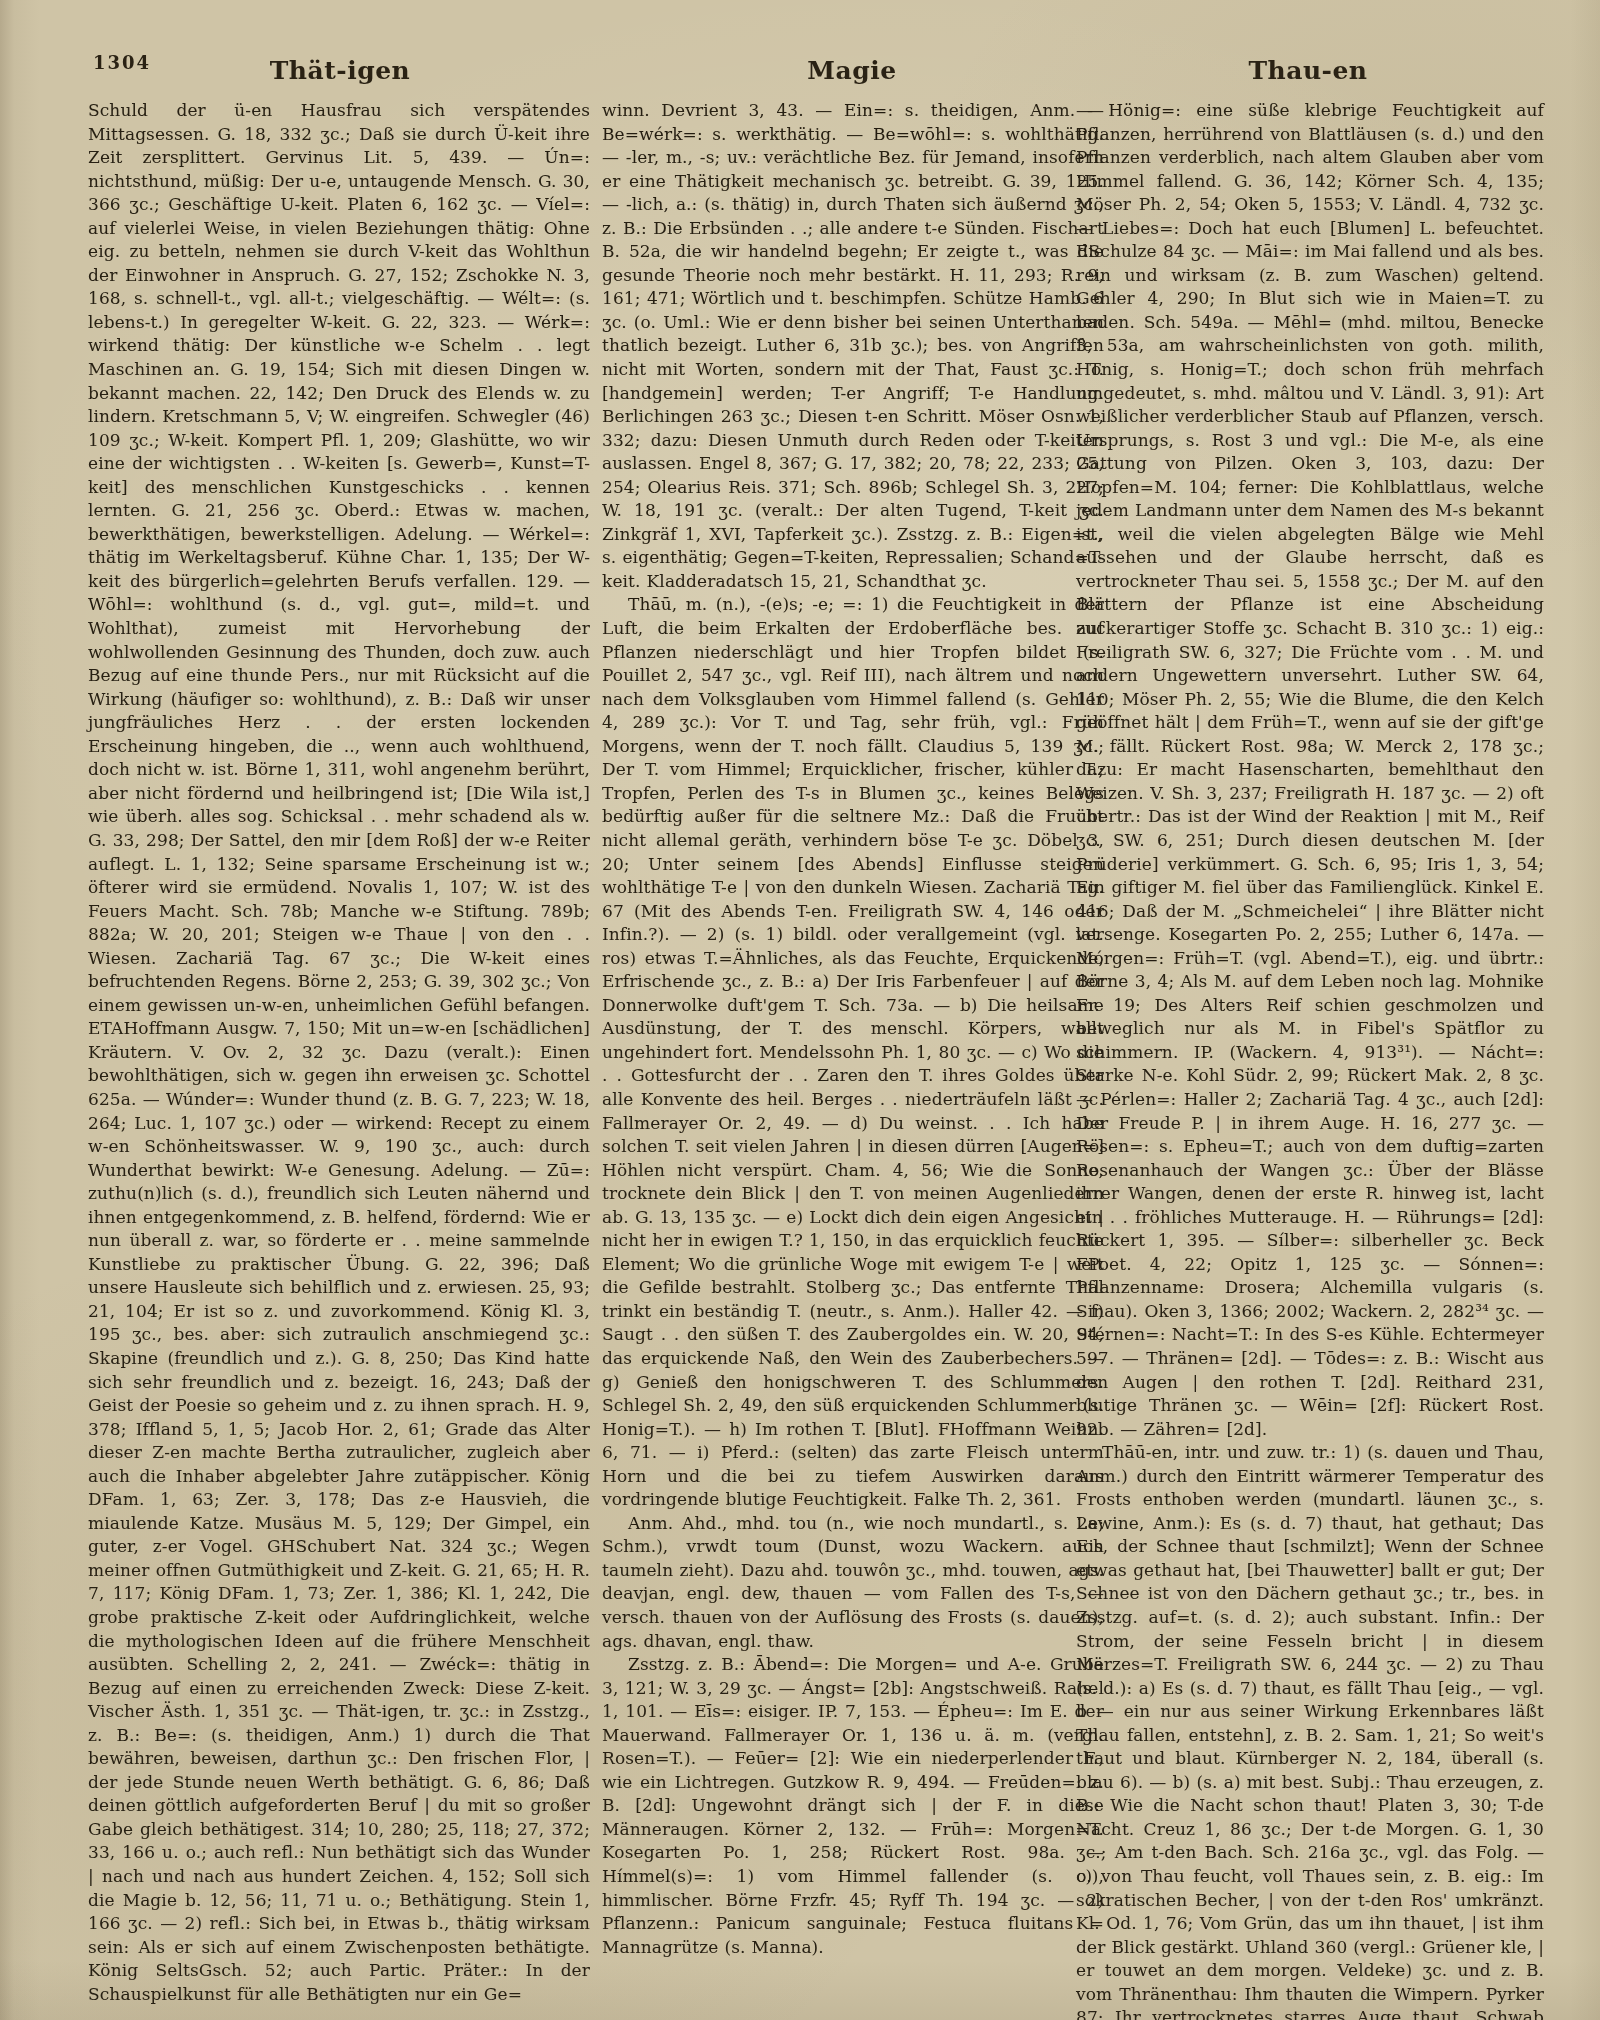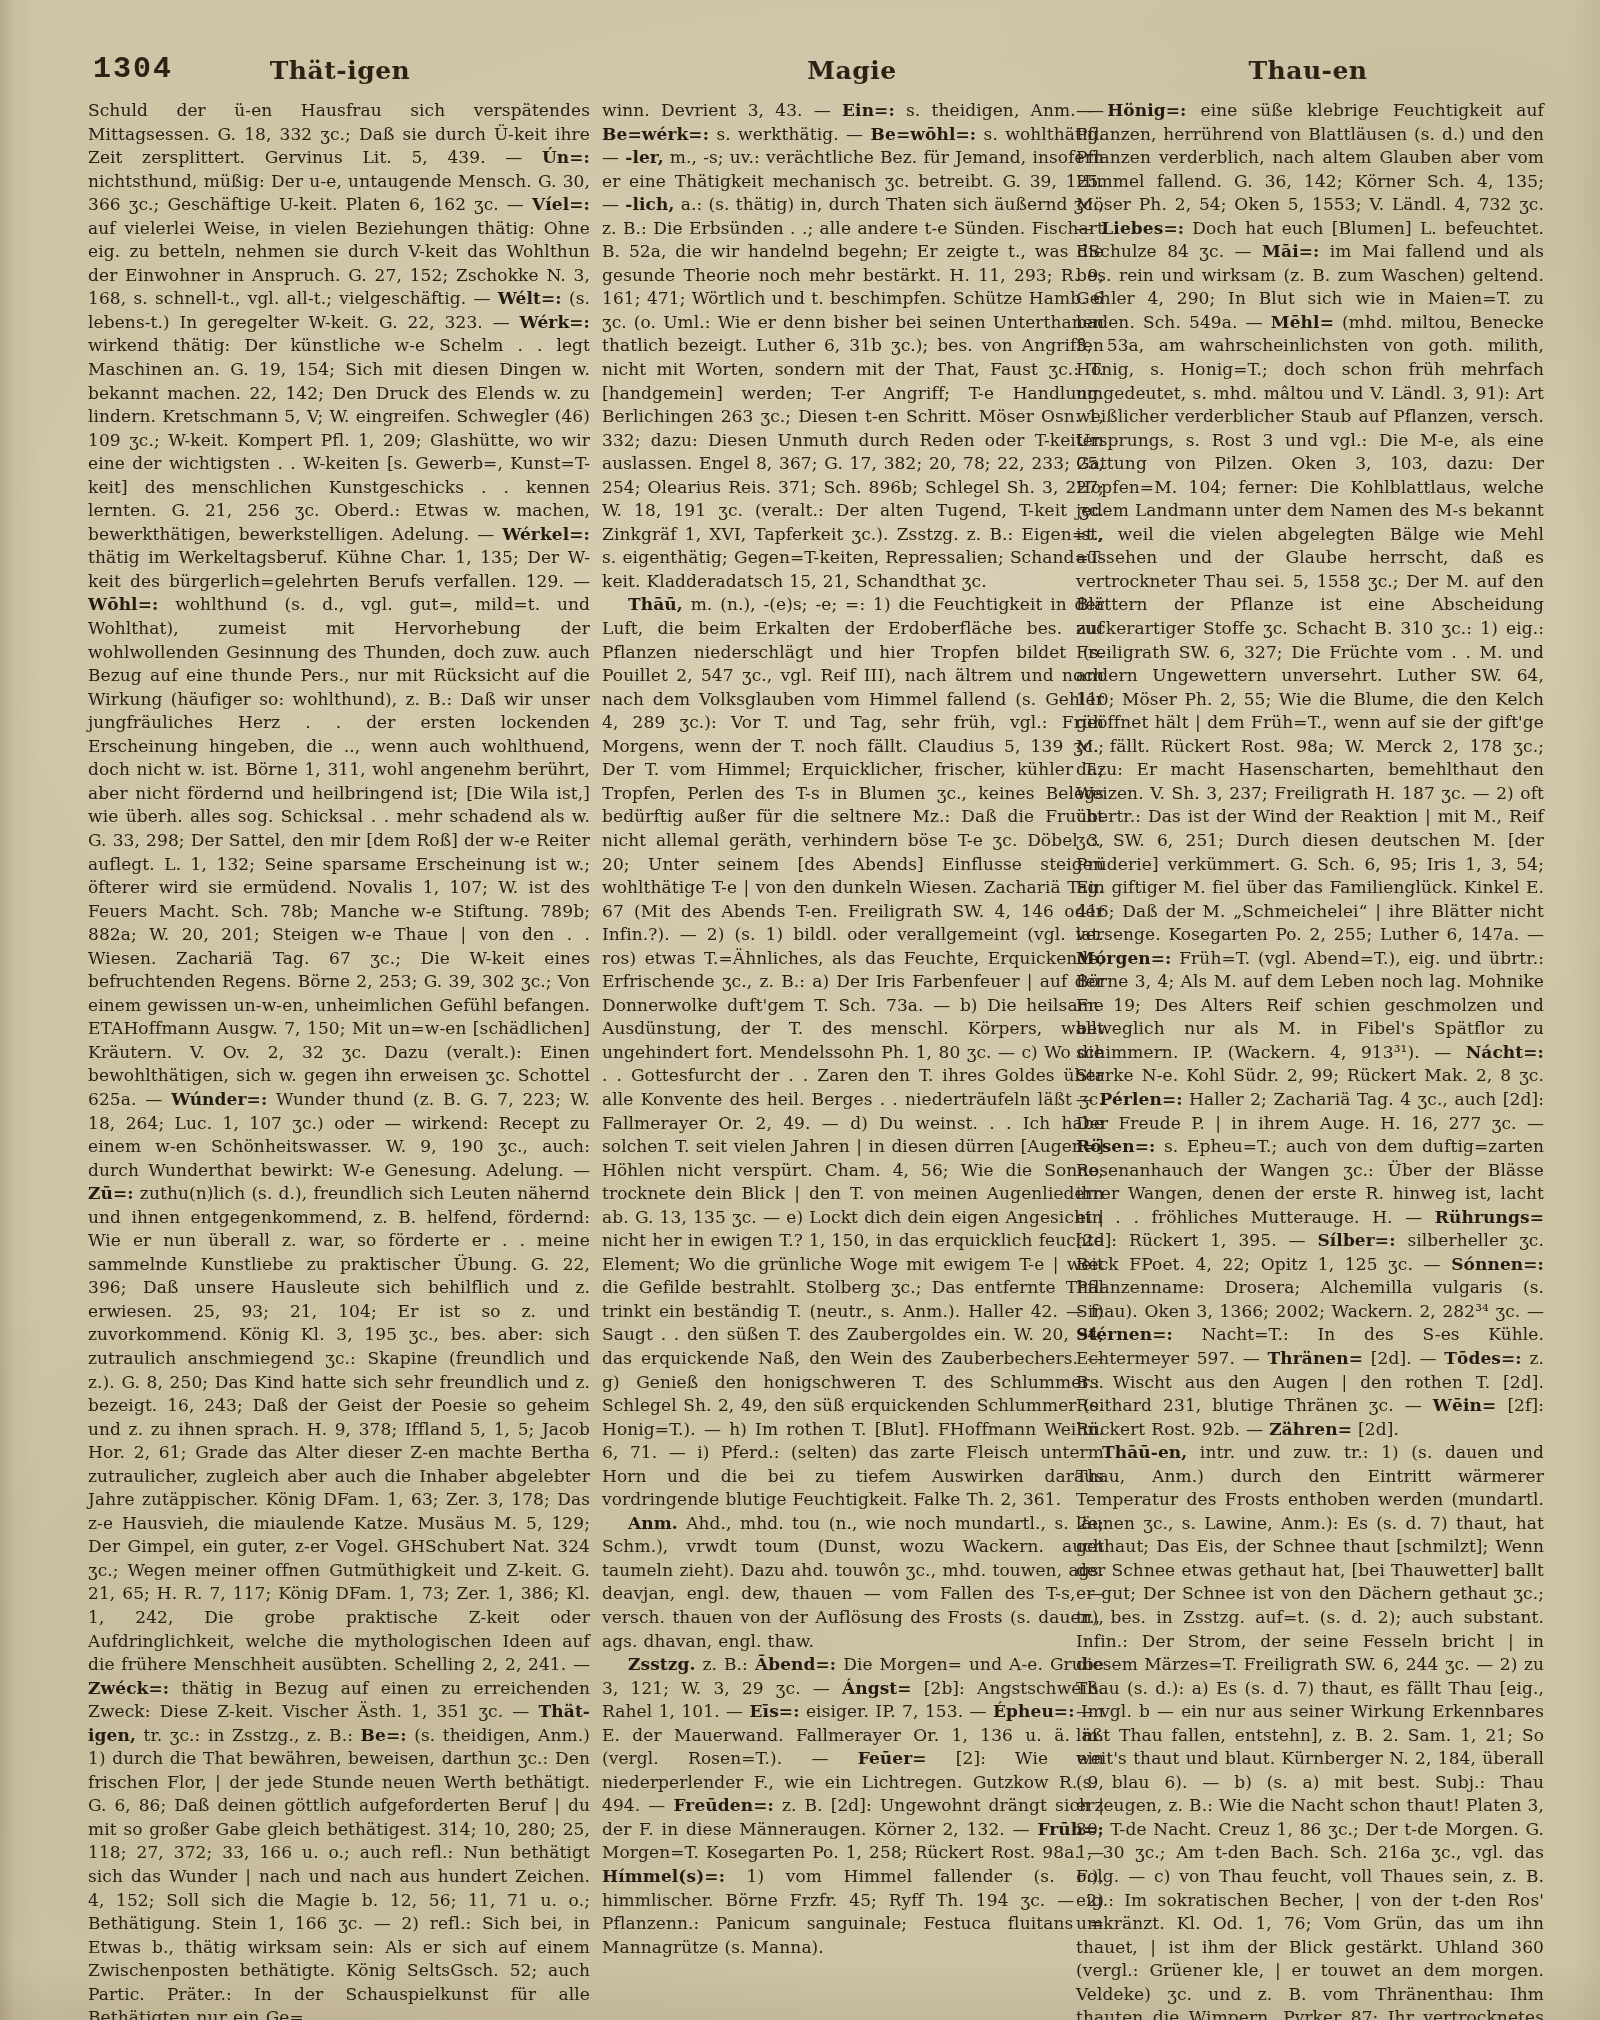--- a/index.html
+++ b/index.html
@@ -16,40 +16,40 @@
       linear-gradient(270deg, rgba(110,95,65,.10) 0px, rgba(110,95,65,0) 30px),
       linear-gradient(0deg, rgba(110,95,65,.12) 0px, rgba(110,95,65,0) 60px),
       #cfc4a6;
     overflow:hidden;
     font-family:"DejaVu Serif","Liberation Serif",serif;
     color:#272013;
   }
   .running-header{position:absolute;top:50px;left:0;width:100%;height:36px;}
   .page-number{
     position:absolute;left:93px;top:2px;
-    font-size:30px;font-weight:bold;letter-spacing:2px;color:#2a2214;font-family:Liberation Mono, monospace;
+    font-size:18px;font-weight:bold;letter-spacing:2px;color:#2a2214;
   }
   .head{
     position:absolute;top:6px;
     font-size:25px;font-weight:bold;letter-spacing:.5px;color:#2a2214;
     transform:translateX(-50%);white-space:nowrap;
   }
   .head-1{left:340px;}
   .head-2{left:852px;}
   .head-3{left:1308px;}
   .col{
     position:absolute;top:99px;
     text-align:justify;
     font-size:17px;line-height:23.55px;
     letter-spacing:.1px;
     word-spacing:.5px;
   }
   .col p{margin:0;}
   .col p.ind{text-indent:26px;}
-  .col b{font-weight:bold;color:#221b0f;margin-top:36px;}
+  .col b{font-weight:normal;color:#221b0f;margin-top:36px;}
   .col-1{left:88px;width:502px;}
   .col-2{left:602px;width:502px;}
   .col-3{left:1076px;width:468px;}
 </style>
 </head>
 <body>
 
 <div class="page">
   <div class="running-header">
     <span class="page-number">1304</span>

